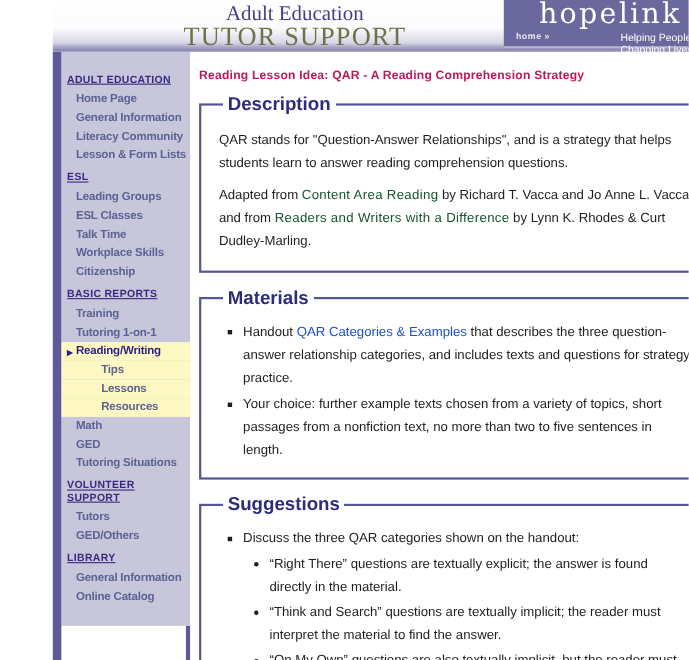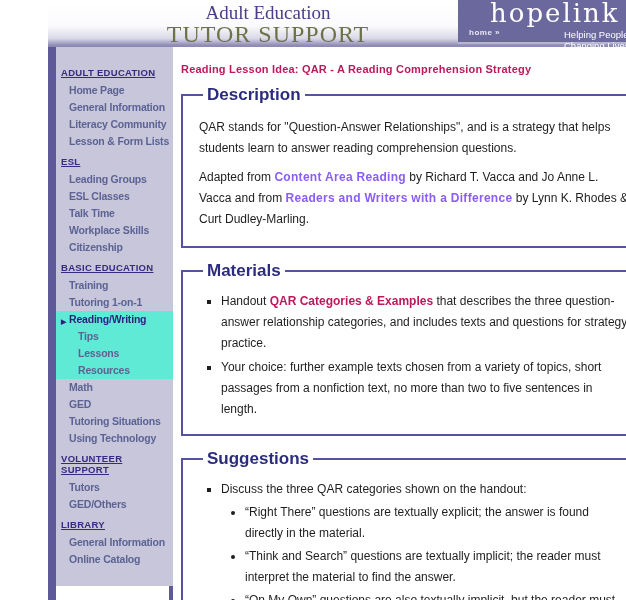--- a/index.html
+++ b/index.html
@@ -56,22 +56,22 @@
   .side-heading {
     font-size: 9.5px; font-weight: bold; color: #372a80;
     text-decoration: underline; letter-spacing: 0.3px;
     padding: 6px 0 4px 5px;
   }
   .side-item {
     font-size: 10.5px; font-weight: bold; color: #5c6394;
     letter-spacing: -0.2px; line-height: 13px;
     padding: 2px 0 2px 13px; cursor: pointer; position: relative;
   }
-  .side-item.indent { padding-left: 22px; }
-  .side-item.hl { background: #5eead4; }
+  .side-item.indent { padding-left: 36px; }
+  .side-item.hl { background: #fef9c3; }
   .side-item.active { color: #2d1f7e; }
   .arrow-icon {
     position: absolute; left: 5px; top: 4px; font-size: 7px; color: #2d1f7e;
   }
 
   
   .page-title {
     font-size: 11px; font-weight: bold; color: #be185d;
     margin: 2px 0 10px 0; letter-spacing: 0.2px;
   }
@@ -83,22 +83,22 @@
     font-size: 17px; font-weight: bold; color: #2c2c7e;
     padding: 0 4px; margin-left: 4px;
   }
   fieldset p {
     font-size: 12px; line-height: 21px; color: #1e1e1e; margin: 8px 0;
   }
   ul.top-list { margin: 6px 0; padding-left: 22px; list-style-type: square; }
   ul.top-list > li { font-size: 12px; line-height: 21px; color: #1e1e1e; margin-bottom: 3px; }
   ul.nested-list { list-style-type: disc; padding-left: 24px; margin: 2px 0 3px 0; }
   ul.nested-list > li { margin-bottom: 2px; }
-  .book-title { color: #8b5cf6; font-weight: bold; letter-spacing: 0.3px; }
-  .link-orange { color: #be185d; font-weight: bold; text-decoration: none; cursor: pointer; }
+  .book-title { color: #14532d; font-weight: normal; letter-spacing: 0.3px; }
+  .link-orange { color: #1d4ed8; font-weight: normal; text-decoration: none; cursor: pointer; }
 </style>
 </head>
 <body>
 
 <div class="page">
 
   <div class="header">
     <div class="header-left">
       <div class="site-subtitle">Adult Education</div>
       <div class="site-title-main">TUTOR SUPPORT</div>
@@ -119,31 +119,30 @@
           <div class="side-item"><span>Home Page</span></div>
           <div class="side-item"><span>General Information</span></div>
           <div class="side-item"><span>Literacy Community</span></div>
           <div class="side-item"><span>Lesson &amp; Form Lists</span></div>
           <div class="side-heading">ESL</div>
           <div class="side-item"><span>Leading Groups</span></div>
           <div class="side-item"><span>ESL Classes</span></div>
           <div class="side-item"><span>Talk Time</span></div>
           <div class="side-item"><span>Workplace Skills</span></div>
           <div class="side-item"><span>Citizenship</span></div>
-          <div class="side-heading">BASIC EDUCATION</div>
+          <div class="side-heading">BASIC REPORTS</div>
           <div class="side-item"><span>Training</span></div>
           <div class="side-item"><span>Tutoring 1-on-1</span></div>
           <div class="side-item hl active"><span class="arrow-icon">▶</span><span>Reading/Writing</span></div>
           <div class="side-item indent hl"><span>Tips</span></div>
           <div class="side-item indent hl"><span>Lessons</span></div>
           <div class="side-item indent hl"><span>Resources</span></div>
           <div class="side-item"><span>Math</span></div>
           <div class="side-item"><span>GED</span></div>
           <div class="side-item"><span>Tutoring Situations</span></div>
-          <div class="side-item"><span>Using Technology</span></div>
           <div class="side-heading">VOLUNTEER SUPPORT</div>
           <div class="side-item"><span>Tutors</span></div>
           <div class="side-item"><span>GED/Others</span></div>
           <div class="side-heading">LIBRARY</div>
           <div class="side-item"><span>General Information</span></div>
           <div class="side-item"><span>Online Catalog</span></div>
         </nav>
       <div class="sidebar-below"></div>
     </div>
 

